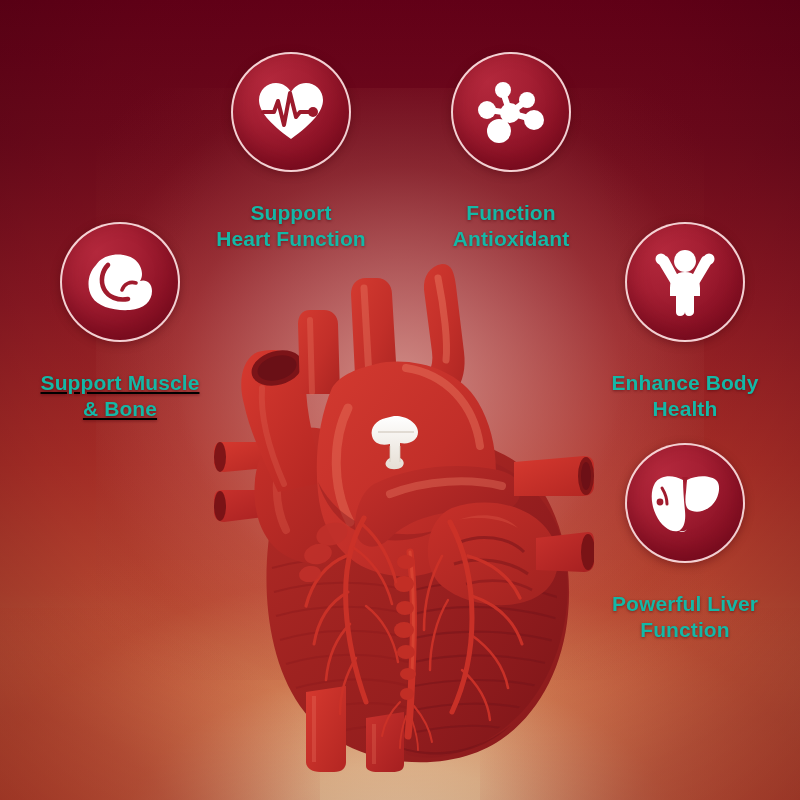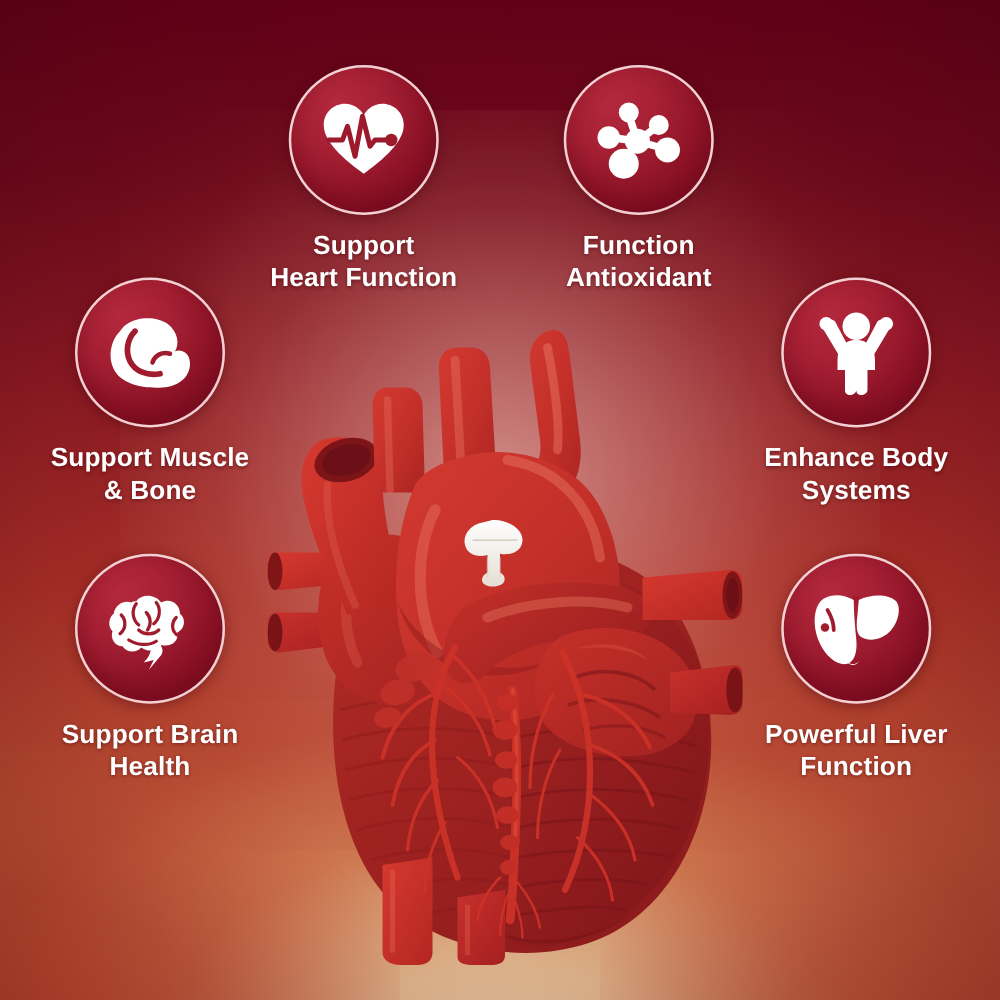--- a/index.html
+++ b/index.html
@@ -91,34 +91,34 @@
         #8c1226 66%,
         #760b1e 100%);
     border:2px solid rgba(255,235,235,0.88);
     box-shadow:0 2px 10px rgba(70,0,12,0.42),
                inset 0 -8px 20px rgba(90,0,16,0.35);
     display:flex; align-items:center; justify-content:center;
     position:relative;
   }
   .badge svg{ display:block; }
   .feature-label{
-    margin-top:12px;
-    color:#ffffff;
+    margin-top:28px;
+    color:#14b8a6;
     font-size:21px;
     font-weight:bold;
     line-height:1.22;
     letter-spacing:0.1px;
     text-shadow:0 1px 3px rgba(70,0,10,0.55);
     white-space:pre-line;
   }
 
   
   #f-heart   { left:176px; top:52px;  }
   #f-anti    { left:396px; top:52px;  }
-  #f-muscle  { left:5px;   top:222px; }
+  #f-muscle  { left:5px;   top:222px;text-decoration:underline; }
   #f-body    { left:570px; top:222px; }
   #f-brain   { left:5px;   top:443px; }
   #f-liver   { left:570px; top:443px; }
 
   
   #heart-illustration{
     position:absolute;
     left:214px; top:256px;
     width:380px; height:516px;
     z-index:4;
@@ -446,48 +446,23 @@
                    C 32 68, 31 66, 31 64 L 31 54 L 31 64 C 31 66, 29 68, 26 68
                    C 23 68, 22 66, 22 64 L 22 48 L 16 48 L 16 40 C 16 30, 22 24, 31 24 Z" fill="#fff"></path>
           <path d="M17 36 L 5 16 C 3 13, 5 9, 8 8 C 11 7, 14 8, 15 11 L 24 28 Z" fill="#fff"></path>
           <path d="M45 36 L 57 16 C 59 13, 57 9, 54 8 C 51 7, 48 8, 47 11 L 38 28 Z" fill="#fff"></path>
           <circle cx="7" cy="11" r="5.5" fill="#fff"></circle>
           <circle cx="55" cy="11" r="5.5" fill="#fff"></circle>
         </svg>
       </span>
     </div>
     <div class="feature-label">Enhance Body
-Systems</div>
-  </div>
-
-  <div class="feature" id="f-brain">
-    <div class="badge">
-      <span>
-        <svg width="70" height="66" viewBox="0 0 70 66">
-          <path d="M20 12 C 14 10, 7 14, 6 21 C 2 24, 1 31, 5 35
-                   C 3 41, 7 47, 13 47 C 16 52, 24 53, 28 48
-                   C 33 52, 41 51, 44 46 C 52 48, 58 43, 57 36
-                   C 63 33, 64 25, 59 21 C 59 13, 51 8, 44 12
-                   C 39 5, 28 5, 24 11 C 23 11, 21 11, 20 12 Z" fill="#fff"></path>
-          <path d="M36 46 C 36 52, 34 56, 30 60 L 38 58 L 34 66 L 44 54 C 46 51, 45 47, 42 45 Z" fill="#fff"></path>
-          <g stroke="#a01b2d" stroke-width="2.6" fill="none" stroke-linecap="round">
-            <path d="M24 13 C 20 18, 21 26, 26 30"></path>
-            <path d="M40 12 C 44 17, 43 25, 38 29"></path>
-            <path d="M12 22 C 16 26, 16 33, 11 37"></path>
-            <path d="M56 24 C 52 28, 52 35, 57 38"></path>
-            <path d="M26 34 C 30 38, 38 38, 42 34"></path>
-            <path d="M18 42 C 24 46, 34 47, 40 43"></path>
-            <path d="M32 20 C 36 24, 36 30, 33 34"></path>
-          </g>
-        </svg>
-      </span>
-    </div>
-    <div class="feature-label">Support Brain
 Health</div>
   </div>
+
 
   <div class="feature" id="f-liver">
     <div class="badge">
       <span>
         <svg width="72" height="64" viewBox="0 0 72 64">
 
           <path d="M38 9 C 48 4, 62 4, 68 10 C 72 15, 70 26, 64 33
                    C 57 41, 46 43, 39 38 C 36 35, 36 28, 37 21 Z" fill="#fff"></path>
 
           <path d="M34 9 C 24 3, 11 4, 6 12 C 1 20, 2 34, 7 44

